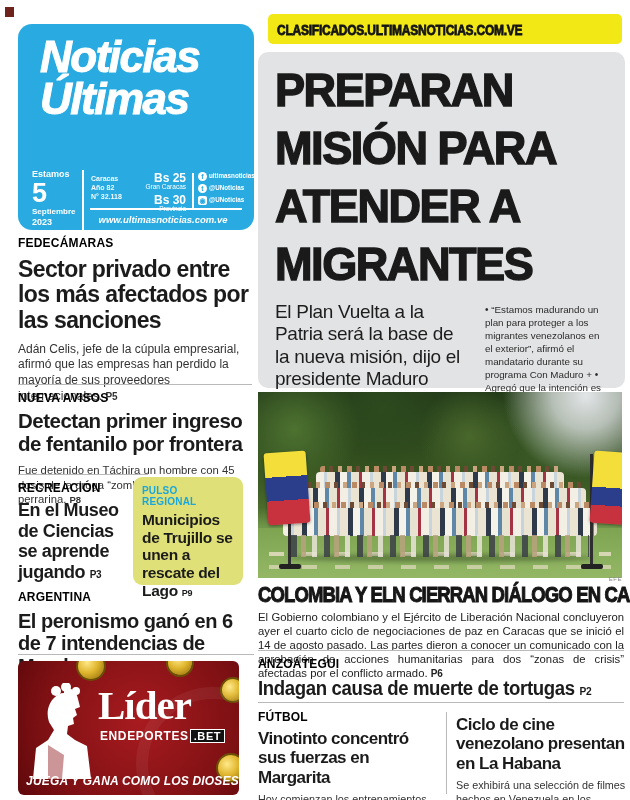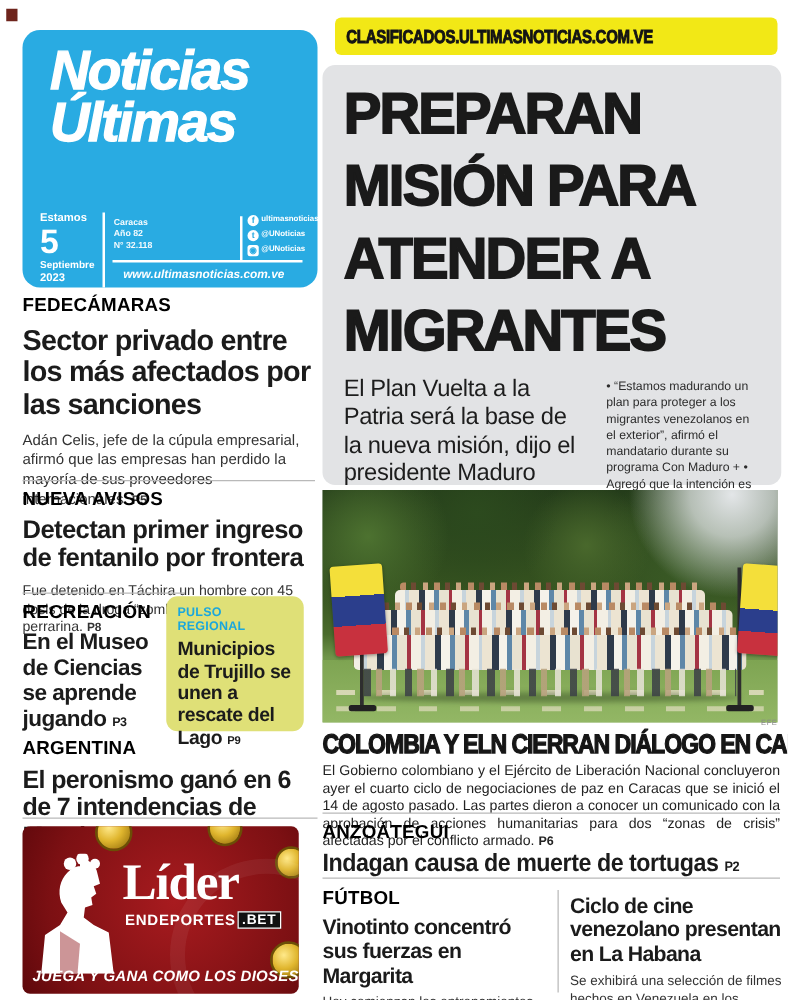--- a/index.html
+++ b/index.html
@@ -49,21 +49,21 @@
   .mega{font-size:46px;line-height:1.26;font-weight:700;color:#1a1a1a;letter-spacing:-1.5px;
         -webkit-text-stroke:1.4px #1a1a1a;transform:scaleX(.98);transform-origin:left top;}
   .mega span{display:block;}
   .lead-bottom{display:flex;gap:13px;margin-top:7px;}
   .lead-subhead{width:197px;flex:0 0 auto;font-size:19px;line-height:1.18;color:#1d1d1d;letter-spacing:-.3px;}
   .lead-bullets{flex:1;font-size:9.8px;line-height:1.33;color:#2b2b2b;padding-top:2px;}
   .bullet::before{content:"• ";font-size:10px;}
   .pref{font-weight:700;}
 
   
-  .kicker{font-size:15px;font-weight:700;letter-spacing:.2px;color:#000;}
+  .kicker{font-size:12px;font-weight:700;letter-spacing:.2px;color:#000;}
   .hl{font-weight:700;color:#1b1b1b;}
   .deck{color:#333;}
   .divider{height:1px;background:#b9b9b9;}
 
   .story-fede{left:18px;top:236px;width:236px;}
   .story-fede .hl{font-size:23px;line-height:1.1;letter-spacing:-.6px;margin-top:7px;}
   .story-fede .deck{font-size:12px;line-height:1.3;margin-top:9px;}
 
   .div1{left:18px;top:384px;width:234px;}
   .story-droga{left:18px;top:391px;width:236px;}
@@ -180,20 +180,26 @@
       <div class="m-num">5</div>
       <div class="m-month">Septiembre</div>
       <div class="m-year">2023</div>
     </div>
     <div class="abs m-vrule vr1"></div>
     <div class="abs m-city">
       <div>Caracas</div>
       <div>Año 82</div>
       <div>N° 32.118</div>
     </div>
+    <div class="abs m-prices">
+      <div class="m-price-amt">Bs 25</div>
+      <div class="m-price-zone">Gran Caracas</div>
+      <div class="m-price-amt">Bs 30</div>
+      <div class="m-price-zone">Provincia</div>
+    </div>
     <div class="abs m-vrule vr2"></div>
     <div class="abs m-social">
       <div class="m-social-row">
         <span class="s-icon">f</span>
         <span class="m-handle">ultimasnoticiasve</span>
       </div>
       <div class="m-social-row">
         <span class="s-icon">t</span>
         <span class="m-handle">@UNoticias</span>
       </div>

